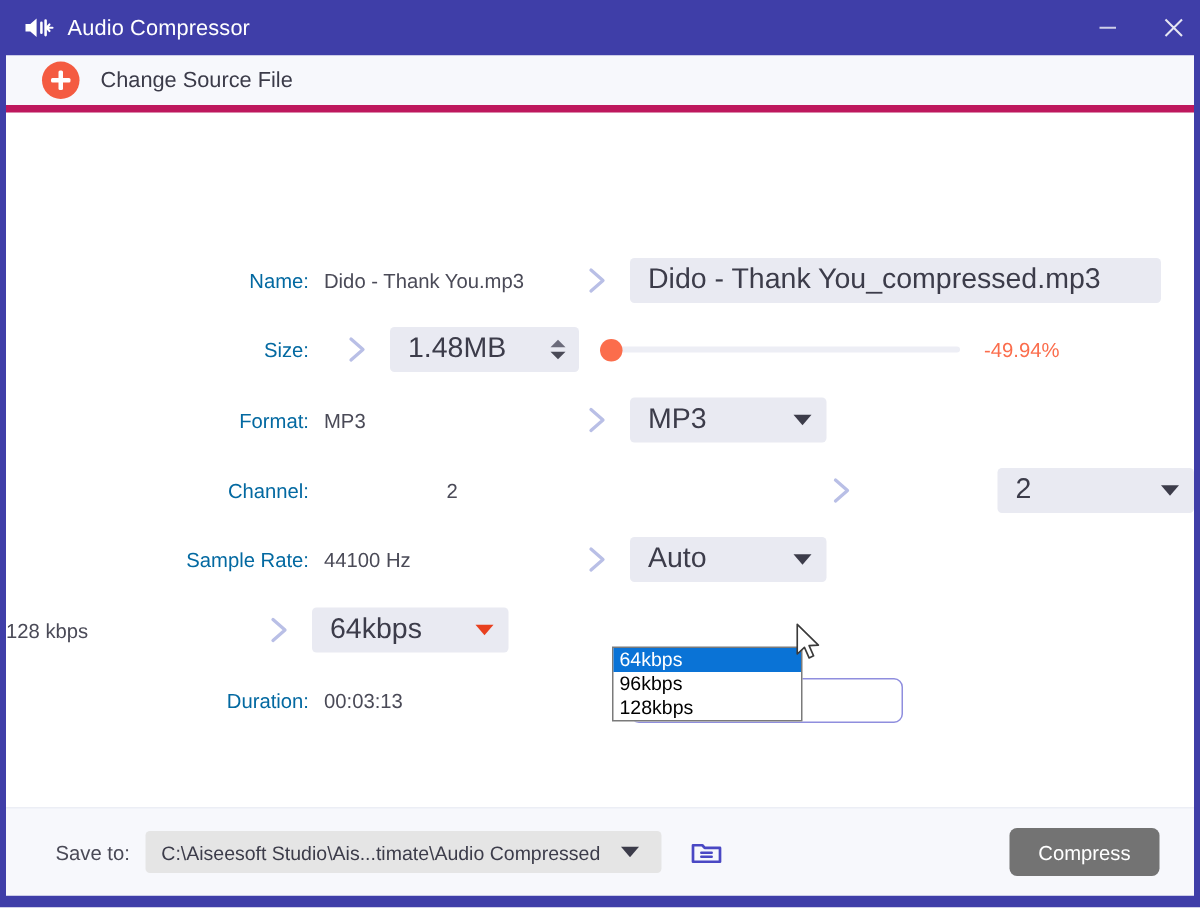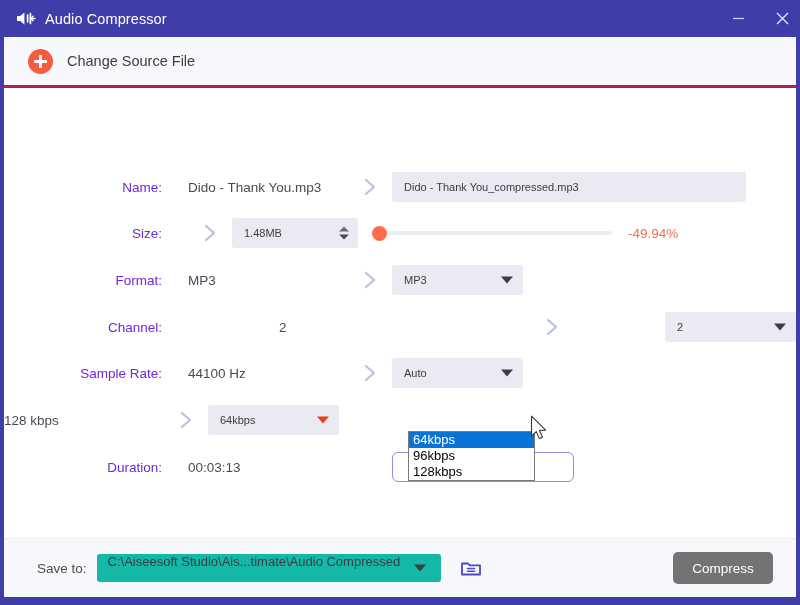--- a/index.html
+++ b/index.html
@@ -46,23 +46,23 @@
   
   #panel {
     position: absolute; left: 4px; top: 37px;
     width: 792px; height: 560px;
     background: #ffffff;
   }
 
   
   #toolbar {
     position: absolute; left: 0; top: 0;
-    width: 792px; height: 51px;
+    width: 792px; height: 38px;
     background: #f7f8fc;
-    border-bottom: 3px solid #be185d;
+    border-bottom: 5px solid #be185d;
     display: flex; align-items: center;
   }
   .plus-circle {
     margin-left: 24px;
     width: 25px; height: 25px; border-radius: 50%;
     background: #f45b41;
     display: flex; align-items: center; justify-content: center;
     position: relative;
   }
   .plus-circle::before, .plus-circle::after {
@@ -80,44 +80,44 @@
   #form {
     position: absolute; left: 0; top: 51px;
     width: 792px; height: 450px;
   }
   .row {
     position: absolute;
     left: 0; width: 792px; height: 30px;
     display: flex; align-items: center;
   }
   .lbl {
-    width: 184px; text-align: right;
-    font-size: 13.5px; color: #6d28d9;
-    padding-right: 26px;
+    width: 212px; text-align: right;
+    font-size: 13.5px; color: #0369a1;
+    padding-right: 10px;
   }
   .val {
     width: 160px; text-align: left;
     font-size: 13.5px; color: #4a4a57;
   }
   .chev {
     width: 44px;
     display: flex; align-items: center; justify-content: center;
   }
   .chev svg { display: block; }
 
   .field-wrap { position: relative; display: flex; align-items: center; }
 
   
   .pill {
     background: #e9eaf2;
     border-radius: 3px;
     height: 30px;
     display: flex; align-items: center;
     padding: 0 12px;
-    font-size: 11px;
+    font-size: 19px;
     color: #3c3c4a;
   }
   .pill.name  { width: 354px; }
   .pill.size  { width: 126px; padding-right: 28px; }
   .pill.sel   { width: 131px; padding-right: 26px; }
 
   .spin {
     position: absolute; right: 9px; top: 50%;
     transform: translateY(-50%);
     display: flex; flex-direction: column; gap: 3px;
@@ -205,23 +205,23 @@
     border-top: 1px solid #eceef5;
     display: flex; align-items: center;
   }
   .saveto-lbl {
     margin-left: 33px;
     font-size: 13.5px; color: #4a4a57;
   }
   .path-box {
     margin-left: 10px;
     width: 344px; height: 28px;
-    background: #14b8a6;
+    background: #e5e5e5;
     border-radius: 3px;
-    display: flex; align-items: flex-start;
+    display: flex; align-items: center;
     position: relative;
   }
   .path-text {
     padding-left: 11px;
     font-size: 13px; color: #3c3c4a;
     white-space: nowrap; overflow: hidden;
   }
   .path-caret {
     position: absolute; right: 15px; top: 50%;
     transform: translateY(-50%);

